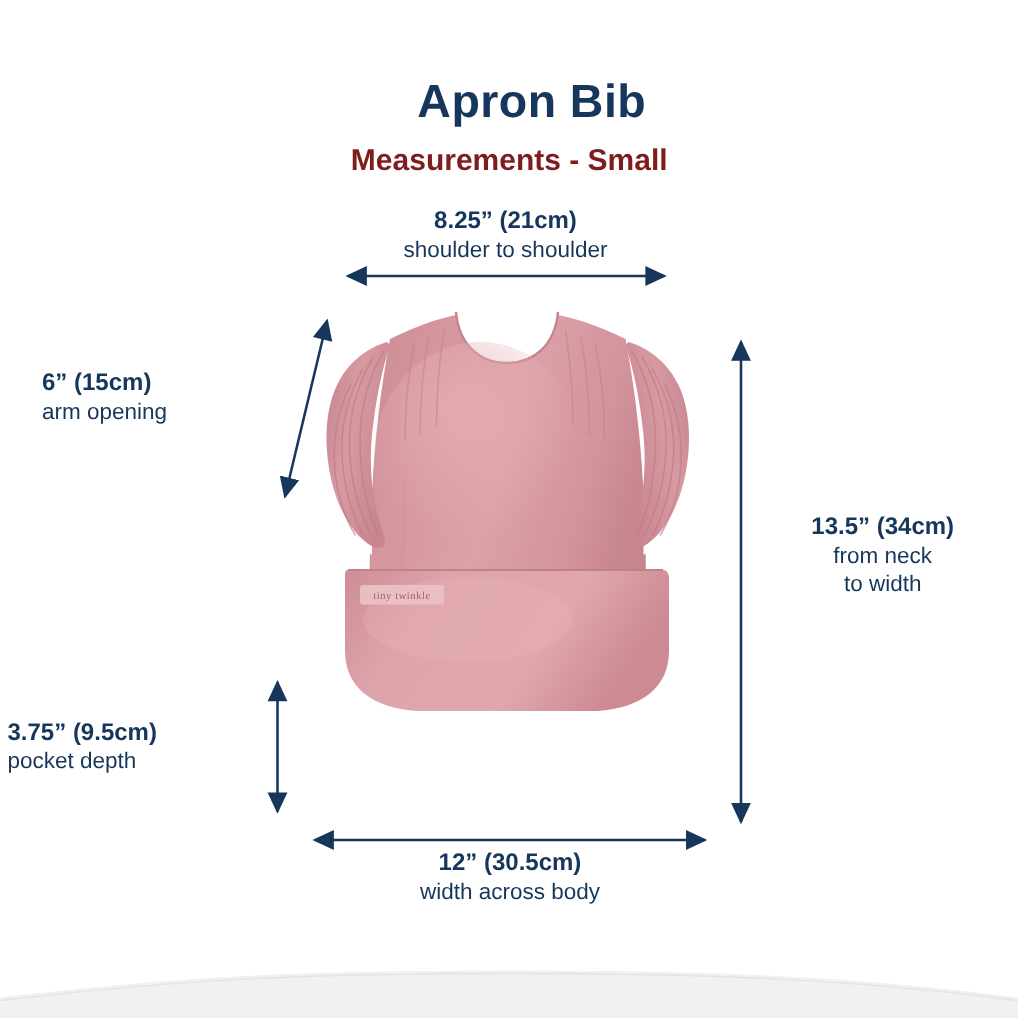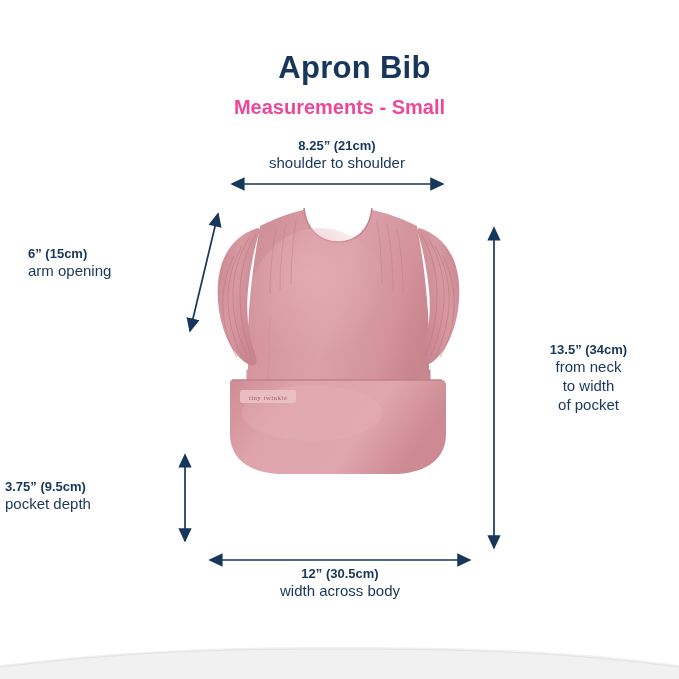--- a/index.html
+++ b/index.html
@@ -34,31 +34,31 @@
     letter-spacing: 0.3px;
     padding-left: 15px;
   }
   #subtitle {
     position: absolute;
     left: 0; top: 96px;
     width: 679px;
     text-align: center;
     font-size: 20px;
     font-weight: bold;
-    color: #ec4899;
+    color: #7f1d1d;
   }
 
   
   .lbl {
     position: absolute;
     color: #17365c;
     line-height: 1.25;
   }
   .lbl .big {
-    font-size: 13px;
+    font-size: 16px;
     font-weight: bold;
     display: block;
   }
   .lbl .small {
     font-size: 15px;
     font-weight: normal;
     display: block;
   }
   .ctr { text-align: center; }
   .rgt { text-align: left; }
@@ -249,21 +249,20 @@
 
   <div class="lbl rgt" id="lbl-arm" style="left:28px; top:246px; width:160px;">
     <span class="big">6” (15cm)</span>
     <span class="small">arm opening</span>
   </div>
 
   <div class="lbl lft" id="lbl-neck" style="left:506px; top:342px; width:165px;">
     <span class="big">13.5” (34cm)</span>
     <span class="small">from neck</span>
     <span class="small">to width</span>
-    <span class="small">of pocket</span>
   </div>
 
   <div class="lbl rgt" id="lbl-pocket" style="left:5px; top:479px; width:165px;">
     <span class="big">3.75” (9.5cm)</span>
     <span class="small">pocket depth</span>
   </div>
 
   <div class="lbl ctr" id="lbl-width" style="left:240px; top:566px; width:200px;">
     <span class="big">12” (30.5cm)</span>
     <span class="small">width across body</span>

